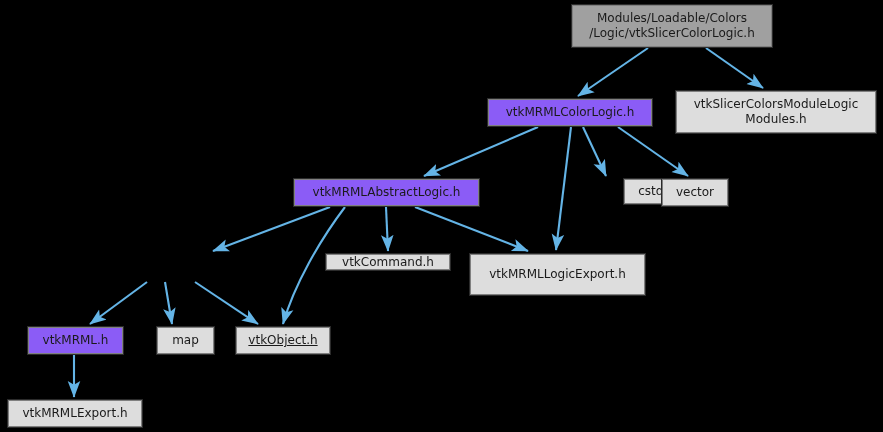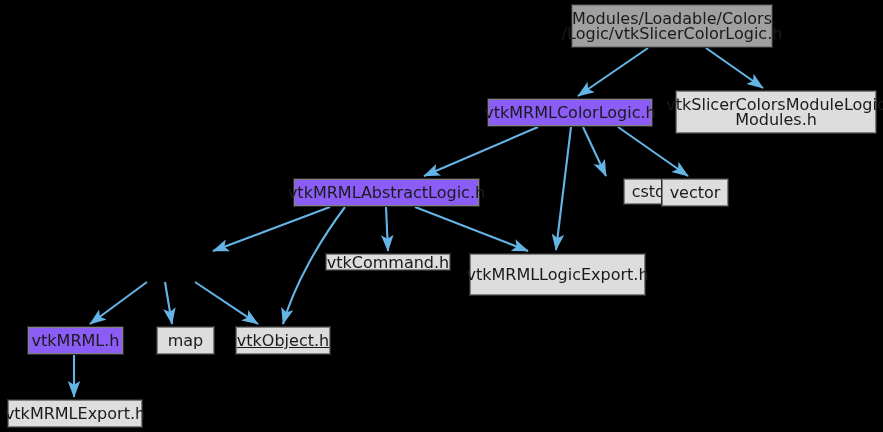--- a/index.html
+++ b/index.html
@@ -28,21 +28,21 @@
   .node {
     position: absolute;
     box-sizing: border-box;
     border: 1px solid #808080;
     outline: 1px solid #2b2b2b;
     display: flex;
     align-items: center;
     justify-content: center;
     text-align: center;
     color: #1a1a1a;
-    font-size: 16px;
+    font-size: 12px;
     line-height: 15px;
     letter-spacing: 0px;
     white-space: pre-line;
     z-index: 2;
   }
   .node.fill-white { background: #8b5cf6; }
   .node.fill-gray  { background: #dddddd; }
   .node.fill-dark  { background: #a0a0a0; }
 </style>
 </head>

